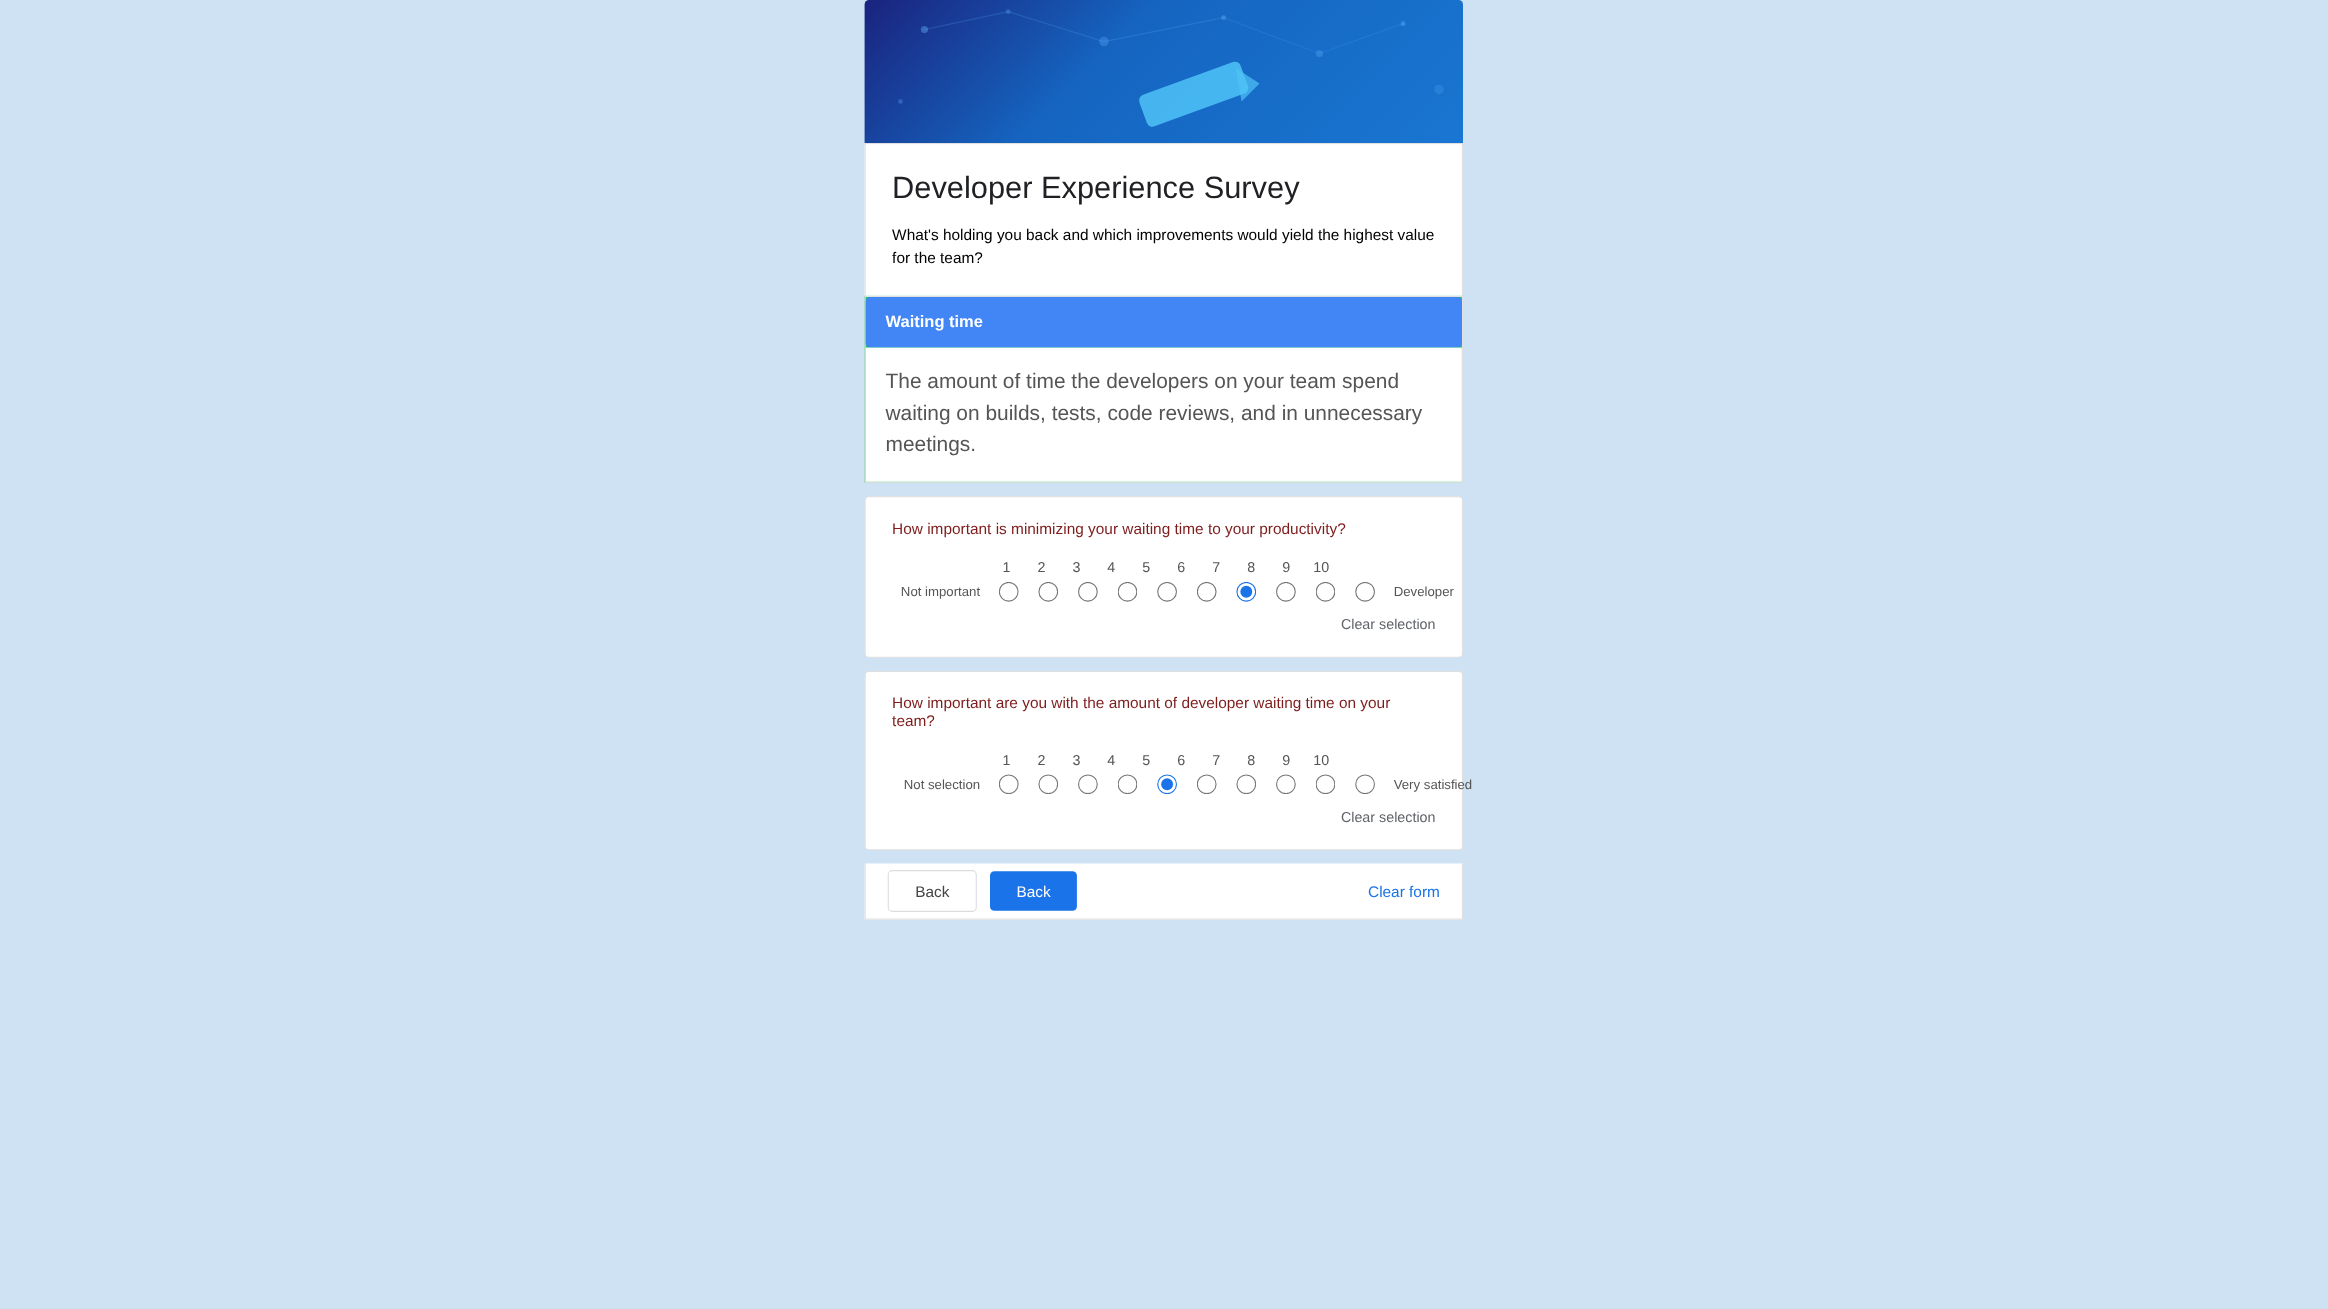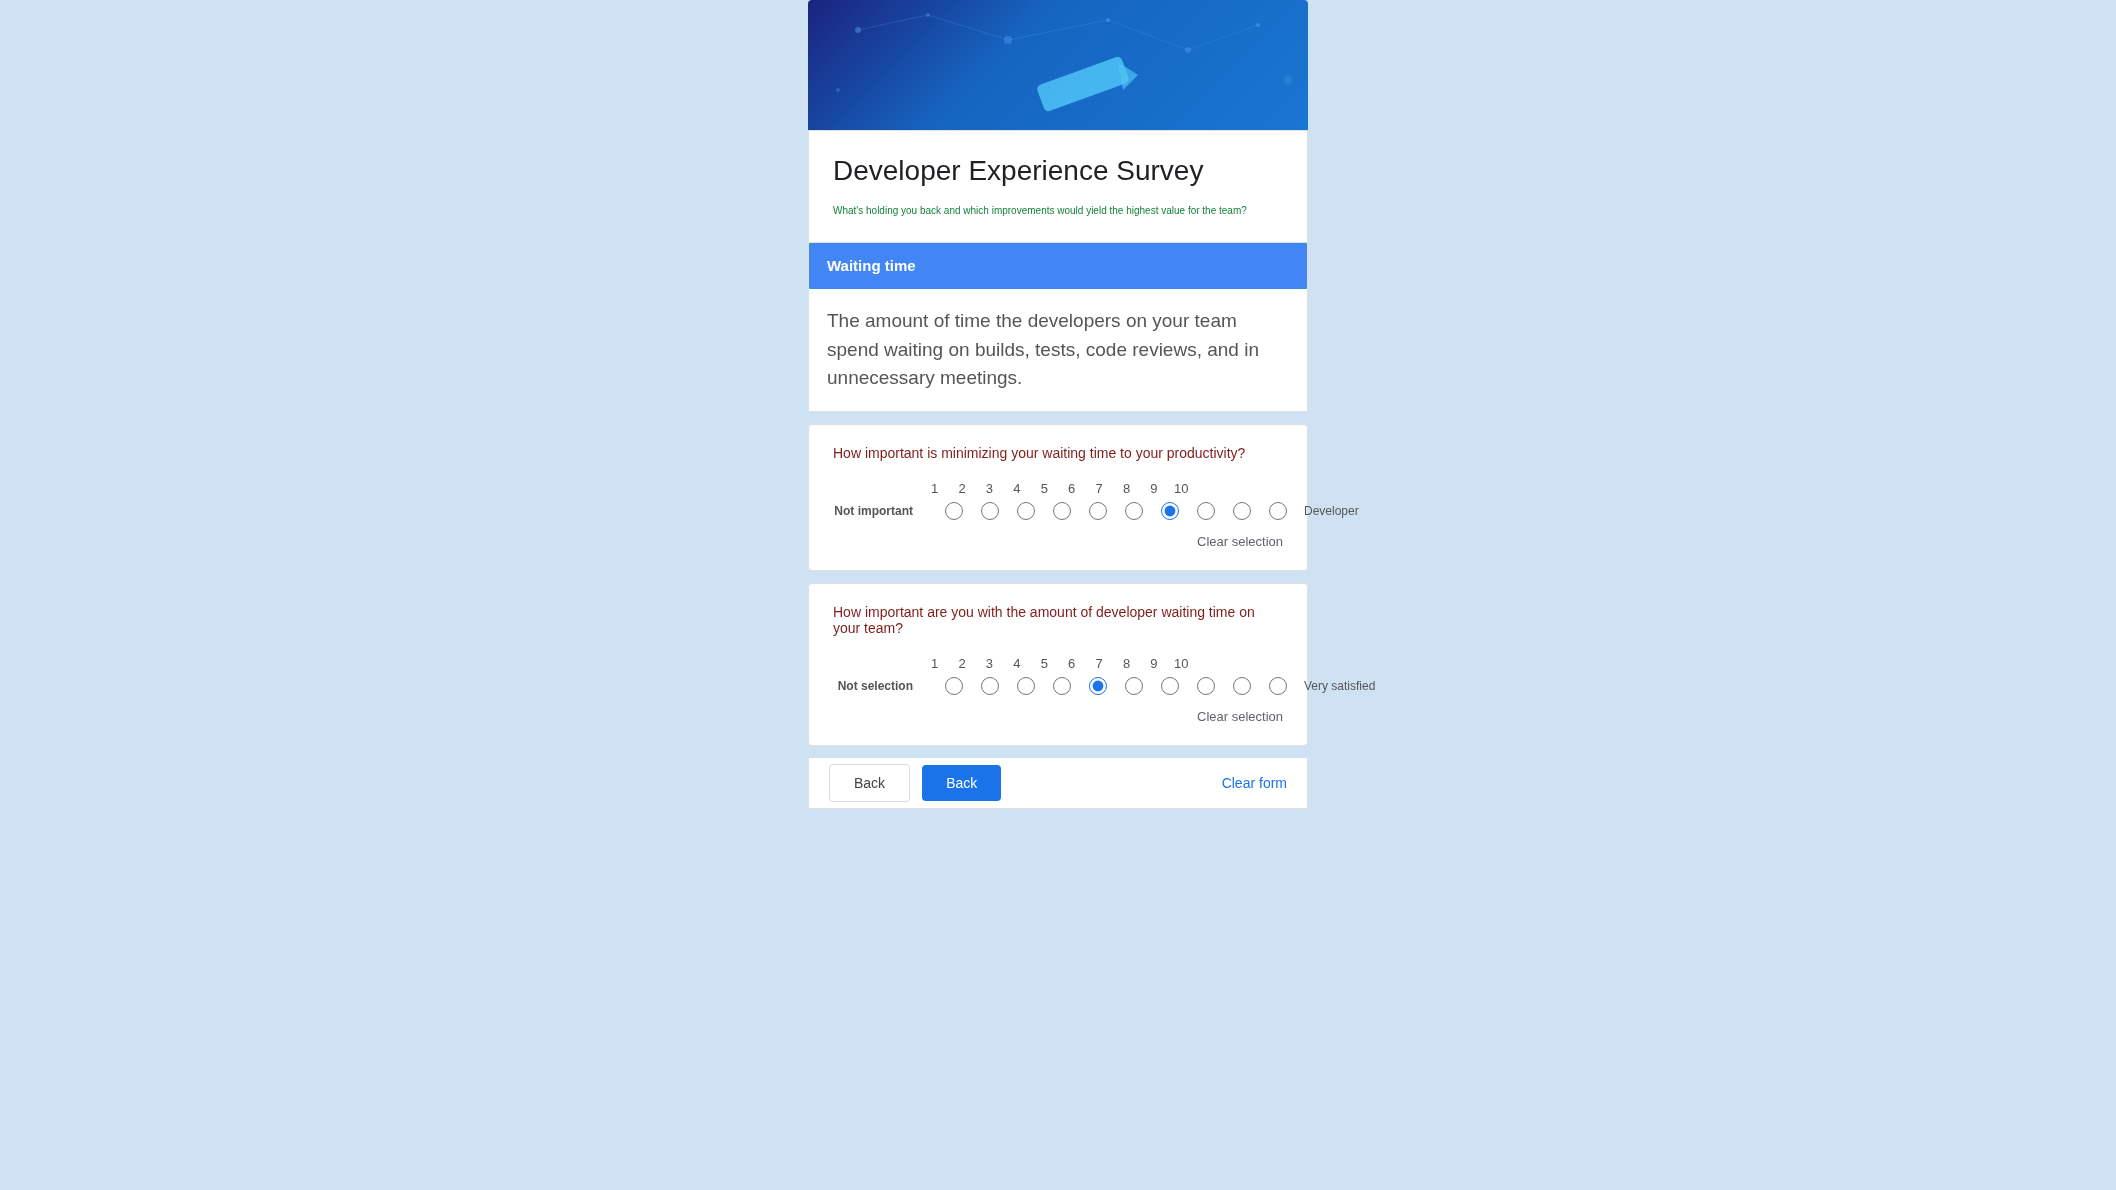--- a/index.html
+++ b/index.html
@@ -8,21 +8,21 @@
       background-color: #cfe2f3;
       font-family: 'Google Sans', Arial, sans-serif;
       min-height: 100vh;
       display: flex;
       justify-content: center;
       align-items: flex-start;
       padding: 0;
     }
 
     .page-wrapper {
-      width: 500px;
+      width: 544px;
       margin: 0 auto;
     }
 
     
     .header-banner {
       width: 100%;
       height: 130px;
       background: linear-gradient(135deg, #1a237e 0%, #1565c0 40%, #1976d2 100%);
       border-radius: 4px 4px 0 0;
       position: relative;
@@ -44,22 +44,22 @@
     }
 
     .survey-title {
       font-size: 28px;
       font-weight: 400;
       color: #202124;
       margin-bottom: 16px;
     }
 
     .survey-description {
-      font-size: 10px;
-      color: #15803d;
+      font-size: 14px;
+      color: #000000;
       line-height: 1.5;
     }
 
     
     .section-header {
       background: #4285f4;
       border-radius: 4px;
       padding: 14px 18px;
       margin-top: 0;
     }
@@ -128,22 +128,21 @@
       display: flex;
       align-items: center;
       justify-content: space-between;
     }
 
     .scale-label-left {
       font-size: 12px;
       color: #555;
       min-width: 80px;
       text-align: right;
-      margin-right: 23px;
-      font-weight: bold;
+      margin-right: 8px;
     }
 
     .scale-label-right {
       font-size: 12px;
       color: #555;
       min-width: 80px;
       text-align: left;
       margin-left: 8px;
     }
 

